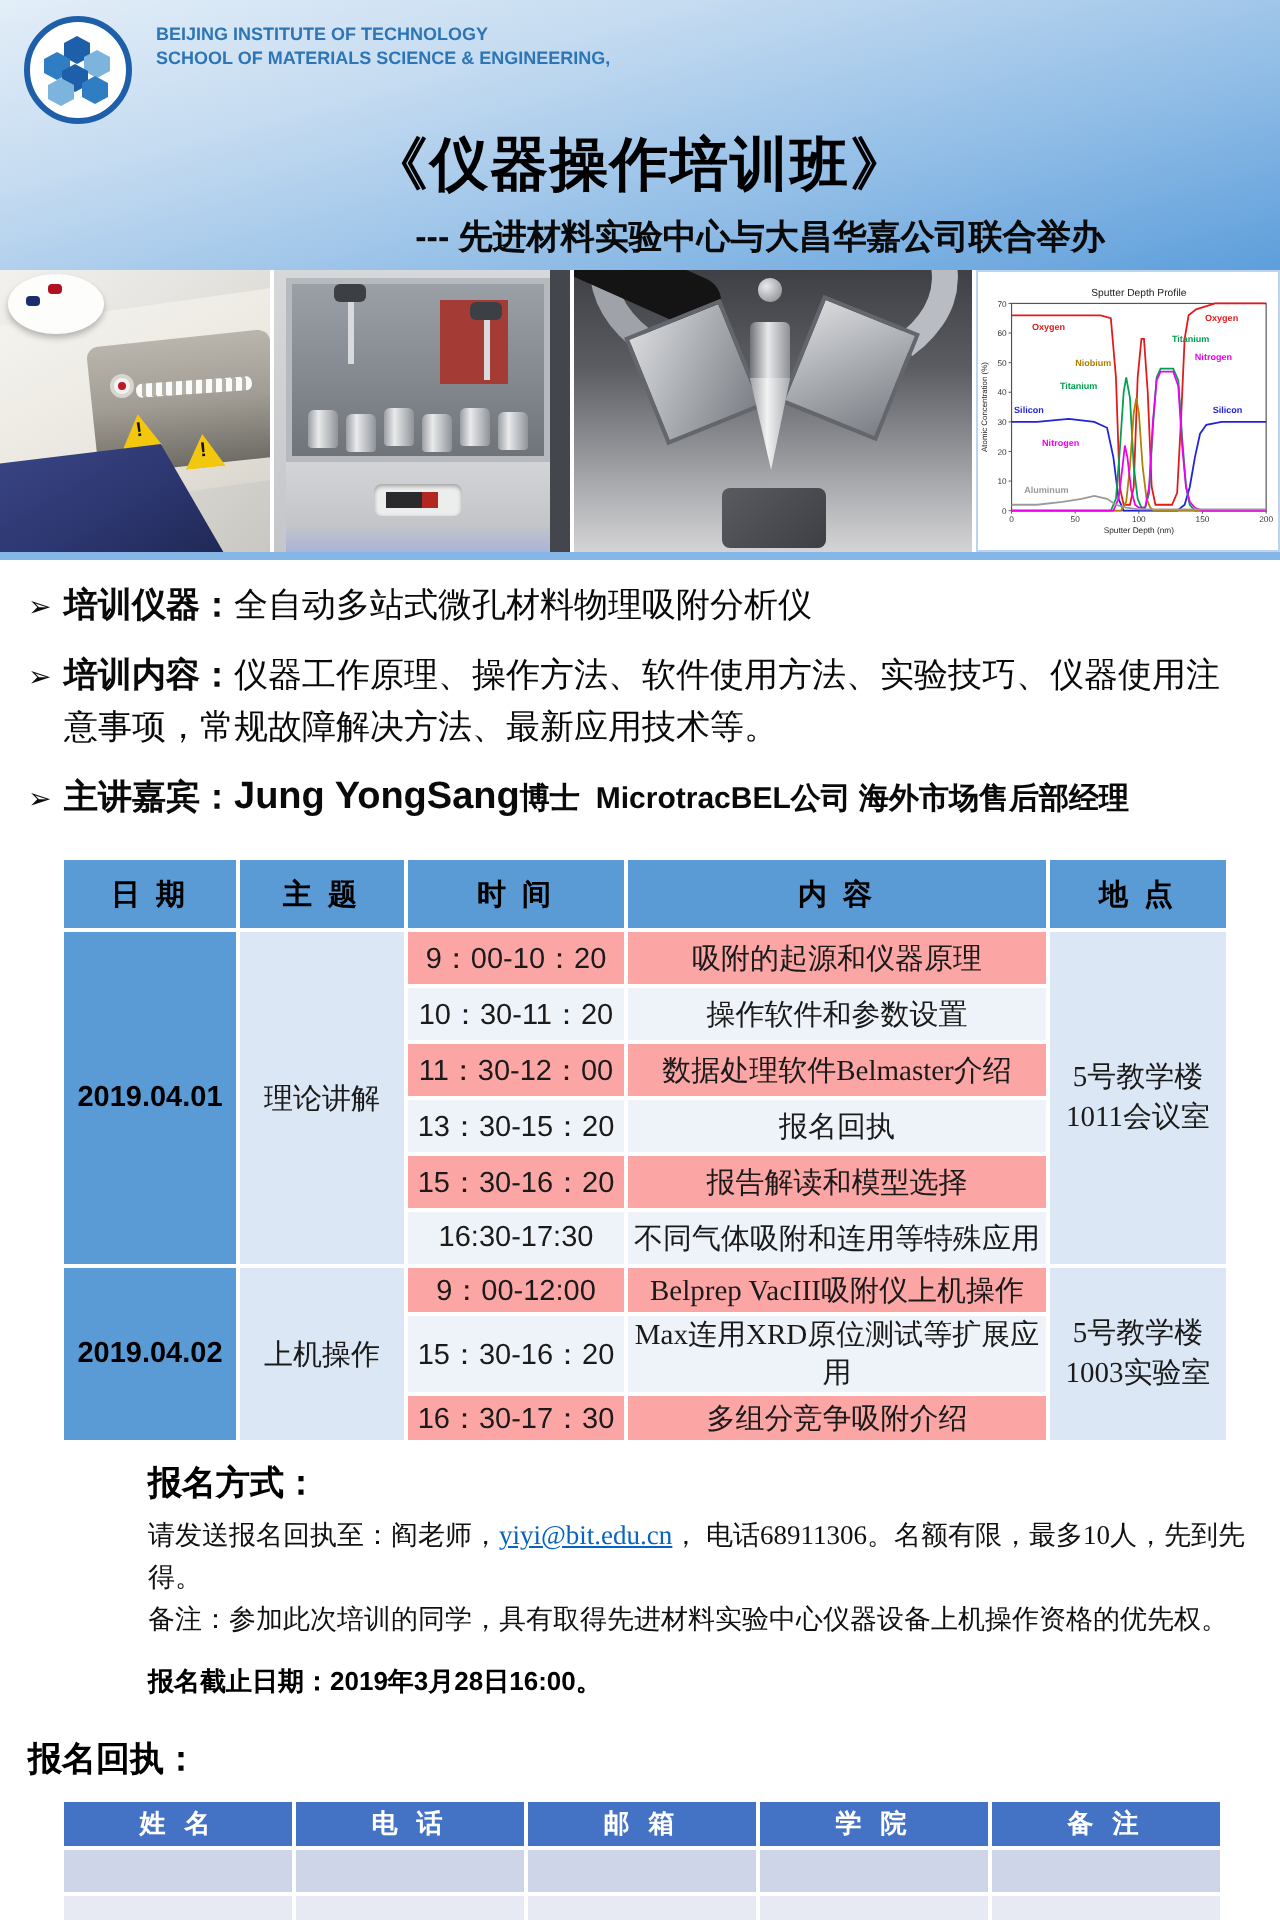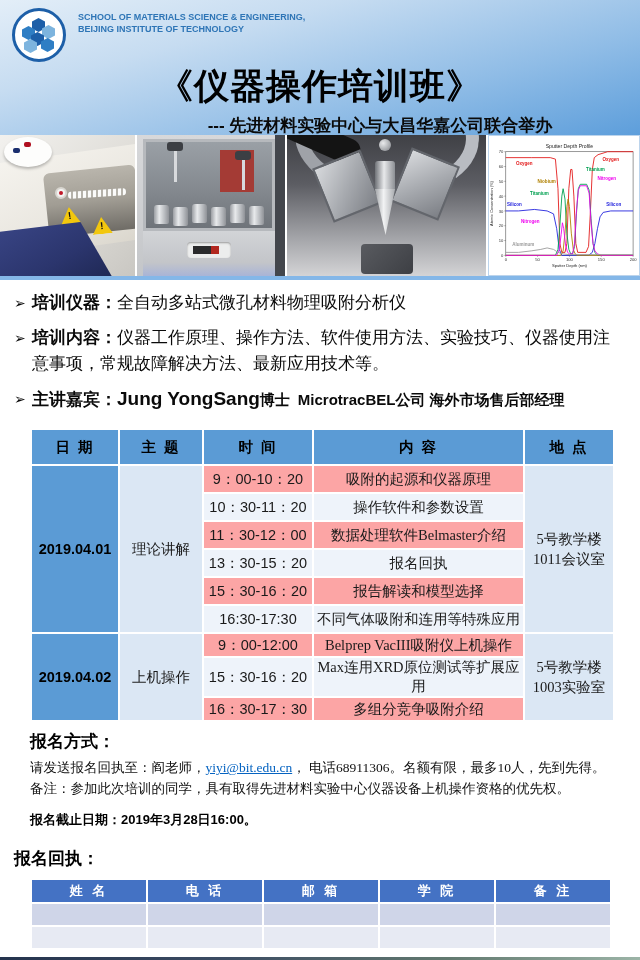--- a/index.html
+++ b/index.html
@@ -13,21 +13,21 @@
     background:#fff; border:3px solid #1d5fa8; display:flex; align-items:center; justify-content:center; }
   .hexwrap { position:relative; width:34px; height:34px; }
   .hex { position:absolute; width:13px; height:14px; background:#1d5fa8;
     clip-path:polygon(50% 0,100% 25%,100% 75%,50% 100%,0 75%,0 25%); }
   .hex.h2 { background:#2f7ec4; } .hex.h3 { background:#7db4de; }
   .brand { position:absolute; left:78px; top:9px; }
   .brand-cn { font-family:"Liberation Serif", serif; font-weight:bold; font-size:24px;
     color:#16356e; letter-spacing:1px; white-space:nowrap; }
   .brand-cn .sep { font-weight:normal; color:#16356e; padding:0 2px; }
   .brand-en { color:#2e75b6; font-size:9px; font-weight:bold; line-height:12px; margin-top:2px; }
-  .title { text-align:center; padding-top:63px; font-size:35px; font-weight:bold; color:#000; letter-spacing:1px; }
+  .title { text-align:center; padding-top:63px; font-size:29px; font-weight:bold; color:#000; letter-spacing:1px; }
   .subtitle { text-align:center; padding-left:120px; margin-top:4px; font-size:17px; font-weight:bold; color:#0a0a0a; }
 
   
   .photos { height:141px; display:flex; background:#fff; }
   .photo { position:relative; overflow:hidden; height:141px; }
   .photo + .photo { margin-left:2px; }
   .p1 { width:135px; background:linear-gradient(135deg,#f2f1ee 0%,#dfddd8 55%,#c9c7c2 100%); }
   .p1 .disc { position:absolute; left:4px; top:2px; width:48px; height:30px; background:#fdfdfc;
     border-radius:50%; box-shadow:0 2px 3px rgba(0,0,0,.25); }
   .p1 .dot-r { position:absolute; left:24px; top:7px; width:7px; height:5px; background:#b01020; border-radius:2px; }
@@ -105,21 +105,21 @@
   .sched td.topic { background:#dbe7f4; width:82px; font-family:"Liberation Serif", serif; }
   .sched td.time { width:108px; font-weight:500; }
   .sched td.cont { font-family:"Liberation Serif", serif; }
   .sched td.loc { background:#dbe7f4; width:88px; font-family:"Liberation Serif", serif; line-height:20px; }
   .sched tr.d1 td.time,.sched tr.d1 td.cont { height:26px; }
   .sched tr.d2 td.time,.sched tr.d2 td.cont { height:22px; }
   .r-dark td.time,.r-dark td.cont { background:#fca5a5; }
   .r-light td.time,.r-light td.cont { background:#eef3fa; }
 
   
-  .reg { padding:8px 14px 0 30px; }
+  .reg { padding:8px 14px 0 30px;margin-left:44px; }
   .reg-h { font-size:17px; font-weight:bold; color:#000; margin-bottom:4px; }
   .reg-line { font-family:"Liberation Serif", serif; font-size:13.5px; line-height:21px; color:#111; }
   .reg-line a { color:#0563c1; text-decoration:underline; }
   .deadline { margin-top:12px; font-size:13px; font-weight:bold; color:#000; }
   .reply-h { font-size:17px; font-weight:bold; color:#000; margin:18px 0 8px 14px; }
 
   
   table.reply { border-collapse:separate; border-spacing:2px; margin-left:30px; width:582px;
     font-size:13px; text-align:center; }
   .reply th { background:#4472c4; color:#fff; font-weight:bold; height:22px; letter-spacing:3px; width:20%; }
@@ -141,22 +141,22 @@
       <div class="hex" style="left:10px;top:0;"></div>
       <div class="hex h2" style="left:0;top:8px;"></div>
       <div class="hex h3" style="left:20px;top:7px;"></div>
       <div class="hex" style="left:9px;top:14px;"></div>
       <div class="hex h2" style="left:19px;top:20px;"></div>
       <div class="hex h3" style="left:2px;top:21px;"></div>
     </div>
   </div>
   <div class="brand">
     <div class="brand-en">
+      <div>BEIJING INSTITUTE OF TECHNOLOGY</div>
       <div>SCHOOL OF MATERIALS SCIENCE &amp; ENGINEERING,</div>
-      <div>BEIJING INSTITUTE OF TECHNOLOGY</div>
     </div>
   </div>
   <div class="title">《仪器操作培训班》</div>
   <div class="subtitle">--- 先进材料实验中心与大昌华嘉公司联合举办</div>
 </div>
 
 <div class="photos">
   <div class="photo p1">
     <div class="body"></div>
     <div class="bay"></div>

